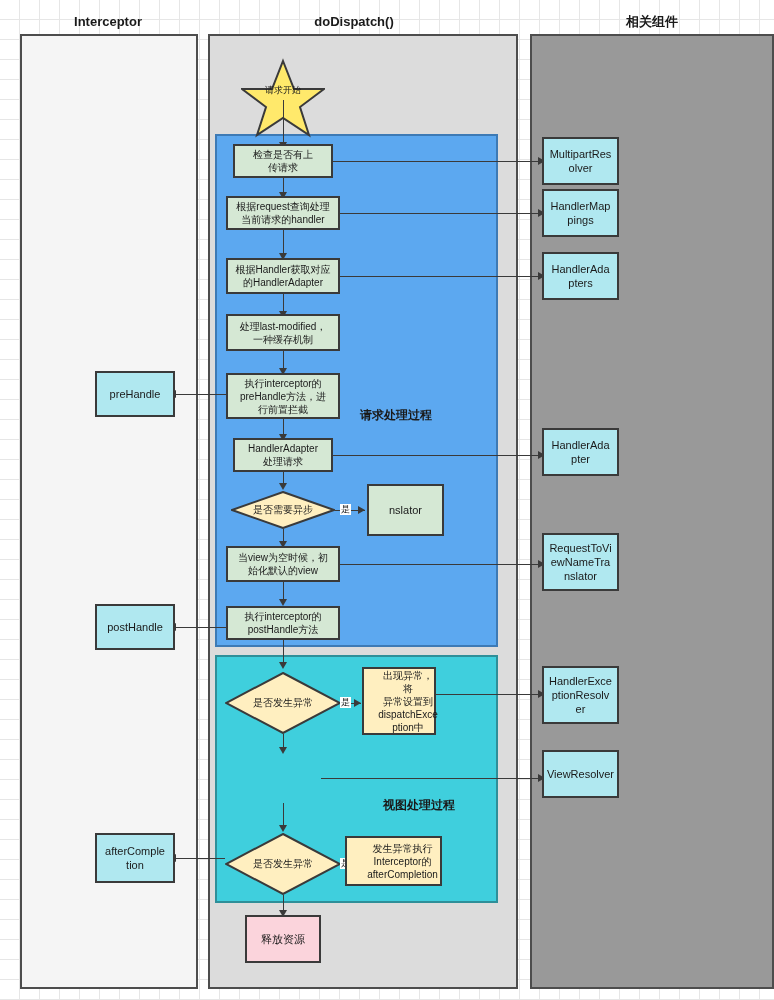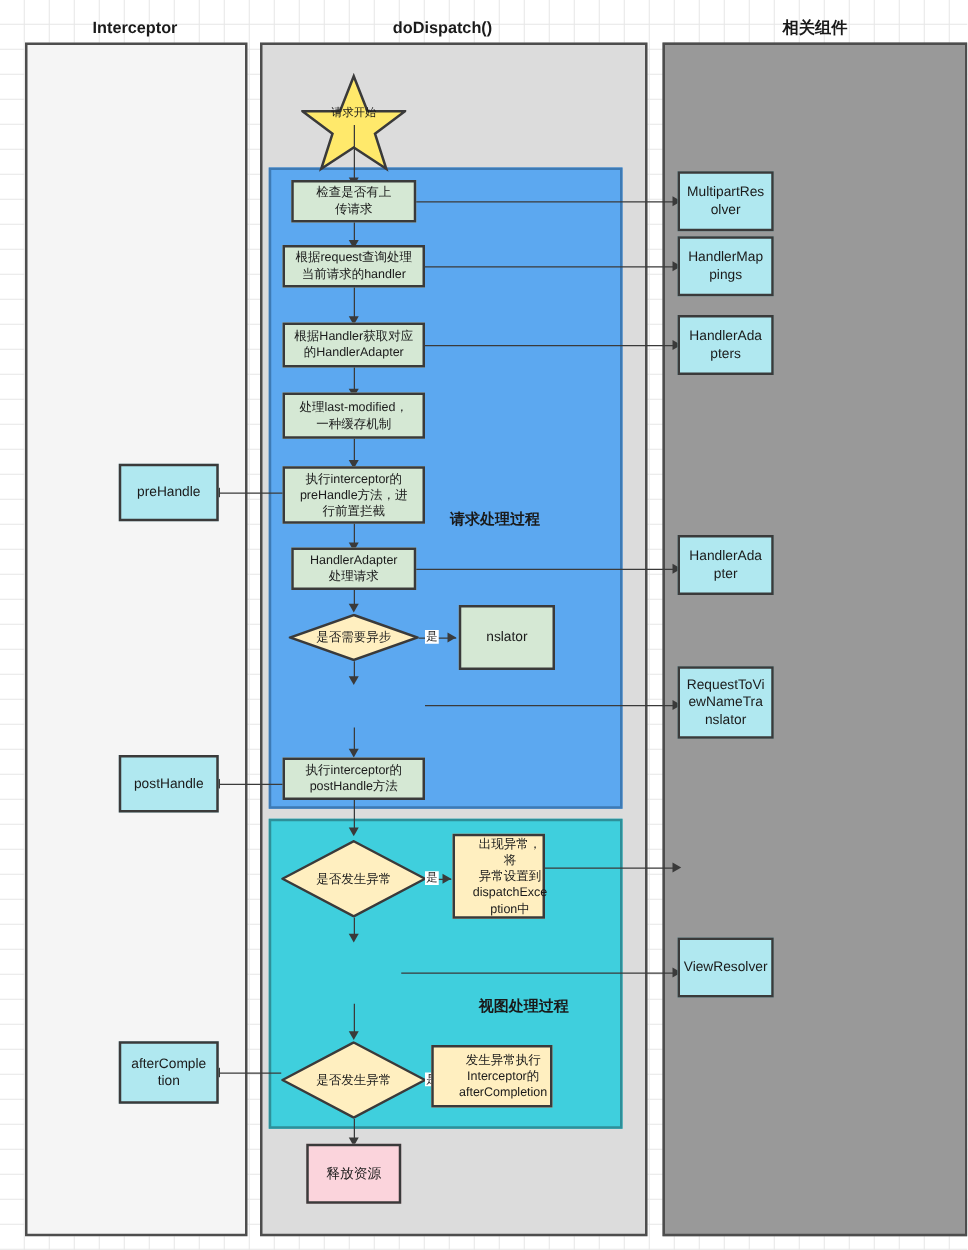--- a/index.html
+++ b/index.html
@@ -222,20 +222,22 @@
   </div>
   <div class="conn conn-v" style="left:283px; top:529px; height:16px;"></div>
   <div class="arrow arrow-down" style="left:279px; top:541px;"></div>
 
   <div class="conn conn-h" style="left:335px; top:510px; width:30px;"></div>
   <div class="arrow arrow-right" style="left:358px; top:506px;"></div>
   <div class="edge-label" style="left:340px; top:504px;">是</div>
 
   <div class="node green big" style="left:367px; top:484px; width:77px; height:52px;">nslator</div>
 
+  <div class="node green" style="left:226px; top:546px; width:114px; height:36px;">当view为空时候，初
+始化默认的view</div>
   <div class="conn conn-v" style="left:283px; top:582px; height:22px;"></div>
   <div class="arrow arrow-down" style="left:279px; top:599px;"></div>
   <div class="conn conn-h" style="left:340px; top:564px; width:200px;"></div>
   <div class="arrow arrow-right" style="left:538px; top:560px;"></div>
 
   <div class="node green" style="left:226px; top:606px; width:114px; height:34px;">执行interceptor的
 postHandle方法</div>
   <div class="conn conn-v" style="left:283px; top:640px; height:26px;"></div>
   <div class="arrow arrow-down" style="left:279px; top:662px;"></div>
 
@@ -297,15 +299,18 @@
 olver</div>
   <div class="node cyan big" style="left:542px; top:189px; width:77px; height:48px;">HandlerMap
 pings</div>
   <div class="node cyan big" style="left:542px; top:252px; width:77px; height:48px;">HandlerAda
 pters</div>
   <div class="node cyan big" style="left:542px; top:428px; width:77px; height:48px;">HandlerAda
 pter</div>
   <div class="node cyan big" style="left:542px; top:533px; width:77px; height:58px;">RequestToVi
 ewNameTra
 nslator</div>
+  <div class="node cyan big" style="left:542px; top:666px; width:77px; height:58px;">HandlerExce
+ptionResolv
+er</div>
   <div class="node cyan big" style="left:542px; top:750px; width:77px; height:48px;">ViewResolver</div>
 
 </div>
 
 </body></html>

